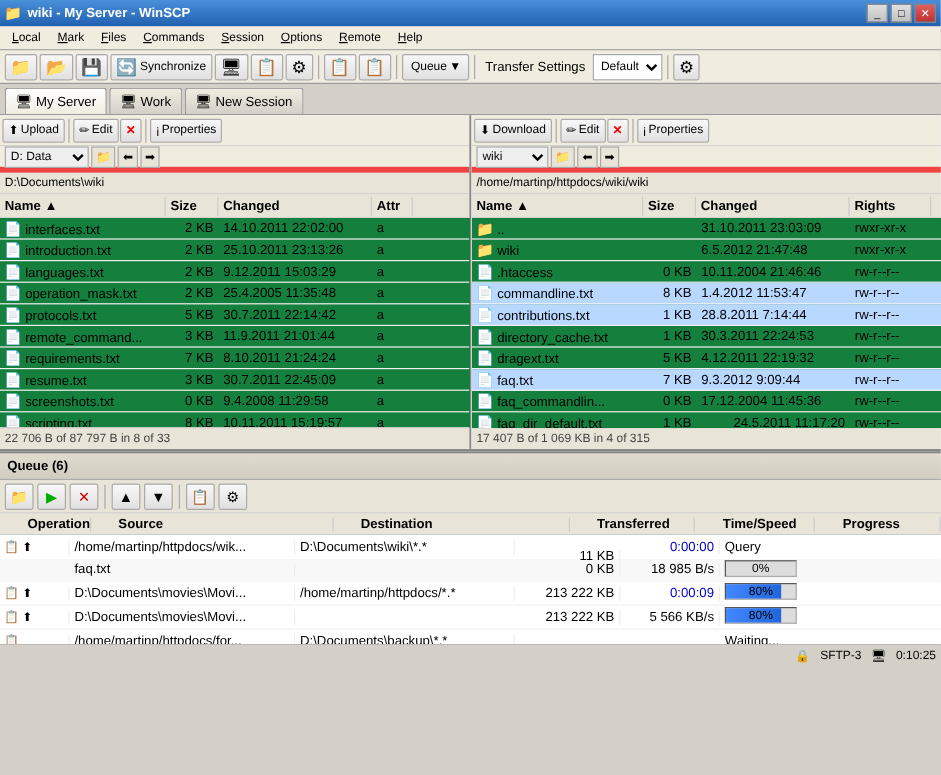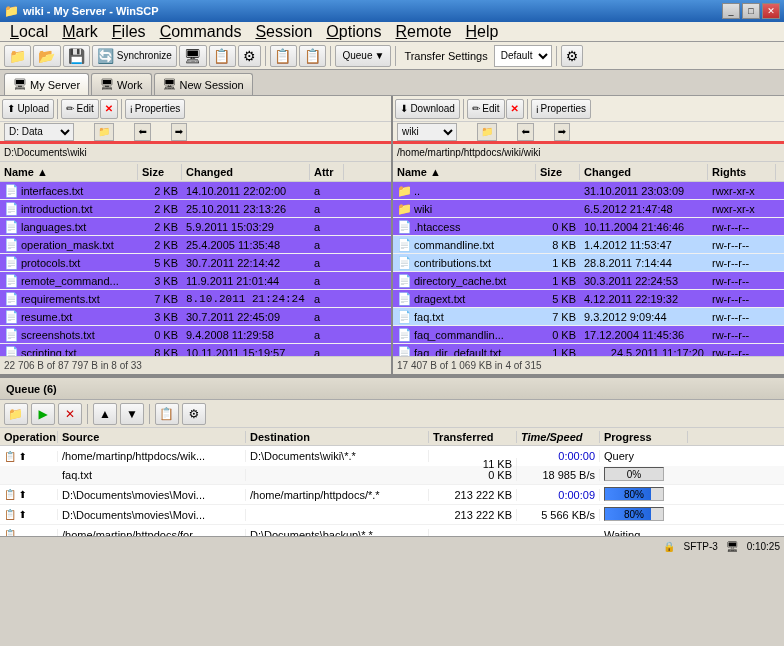--- a/index.html
+++ b/index.html
@@ -37,21 +37,21 @@
       border-bottom: 1px solid #999;
       height: 20px;
       display: flex;
       align-items: center;
       padding: 0 4px;
       gap: 2px;
     }
     .menu-item {
       padding: 2px 6px;
       cursor: pointer;
-      font-size: 16px;
+      font-size: 10px;
     }
     .menu-item span { text-decoration: underline; }
 
     
     #toolbar {
       background: #f0ece0;
       border-bottom: 1px solid #999;
       height: 28px;
       display: flex;
       align-items: center;
@@ -143,27 +143,27 @@
       height: 20px;
       padding: 0 4px;
       cursor: pointer;
       display: flex; align-items: center; gap: 2px;
       font-size: 10px;
     }
     .panel-btn.delete { color: red; font-weight: bold; }
 
     .panel-path {
       background: #f0ece0;
-      border-bottom: 3px solid #ef4444;
+      border-bottom: 5px solid #ef4444;
       height: 22px;
       display: flex;
       align-items: center;
       padding: 0 4px;
       font-size: 11px;
-      gap: 20px;
+      gap: 2px;
     }
 
     .panel-header {
       background: #e8e4d8;
       border-bottom: 1px solid #ccc;
       height: 20px;
       display: flex;
       align-items: center;
       font-weight: bold;
       font-size: 11px;
@@ -174,21 +174,21 @@
       cursor: pointer;
       user-select: none;
       white-space: nowrap;
       overflow: hidden;
     }
 
     .file-list {
       flex: 1;
       overflow-y: auto;
       overflow-x: hidden;
-      background: #8b5cf6;
+      background: #15803d;
     }
     .file-row {
       display: flex;
       align-items: center;
       height: 18px;
       border-bottom: 1px solid #f0f0f0;
       cursor: pointer;
       font-size: 11px;
     }
     .file-row.selected { background: #b8d8ff; }
@@ -249,21 +249,21 @@
 
     #queue-table-header {
       display: flex;
       background: #e8e4d8;
       border-bottom: 1px solid #ccc;
       height: 18px;
       align-items: center;
       font-weight: bold;
       font-size: 11px;
     }
-    .queue-col { padding: 0 4px; border-right: 1px solid #ccc; overflow: hidden; white-space: nowrap; }
+    .queue-col { padding: 0 4px; border-right: 1px solid #ccc; overflow: hidden; white-space: nowrap; margin-left: 19px; }
 
     
     #status-bar {
       background: #d4d0c8;
       border-top: 1px solid #999;
       height: 20px;
       display: flex;
       align-items: center;
       padding: 0 4px;
       justify-content: flex-end;
@@ -430,21 +430,21 @@
     </div>
         <div class="file-row">
       <div class="file-cell" style="width:138px;"><span class="file-icon">📄</span>introduction.txt</div>
       <div class="file-cell" style="width:44px; text-align:right;">2 KB</div>
       <div class="file-cell" style="width:128px;">25.10.2011 23:13:26</div>
       <div class="file-cell" style="width:34px;">a</div>
     </div>
         <div class="file-row">
       <div class="file-cell" style="width:138px;"><span class="file-icon">📄</span>languages.txt</div>
       <div class="file-cell" style="width:44px; text-align:right;">2 KB</div>
-      <div class="file-cell" style="width:128px;">5.9.2011 15:03:29</div>
+      <div class="file-cell" style="width:128px;">9.12.2011 15:03:29</div>
       <div class="file-cell" style="width:34px;">a</div>
     </div>
         <div class="file-row">
       <div class="file-cell" style="width:138px;"><span class="file-icon">📄</span>operation_mask.txt</div>
       <div class="file-cell" style="width:44px; text-align:right;">2 KB</div>
       <div class="file-cell" style="width:128px;">25.4.2005 11:35:48</div>
       <div class="file-cell" style="width:34px;">a</div>
     </div>
         <div class="file-row">
       <div class="file-cell" style="width:138px;"><span class="file-icon">📄</span>protocols.txt</div>
@@ -454,21 +454,21 @@
     </div>
         <div class="file-row">
       <div class="file-cell" style="width:138px;"><span class="file-icon">📄</span>remote_command...</div>
       <div class="file-cell" style="width:44px; text-align:right;">3 KB</div>
       <div class="file-cell" style="width:128px;">11.9.2011 21:01:44</div>
       <div class="file-cell" style="width:34px;">a</div>
     </div>
         <div class="file-row">
       <div class="file-cell" style="width:138px;"><span class="file-icon">📄</span>requirements.txt</div>
       <div class="file-cell" style="width:44px; text-align:right;">7 KB</div>
-      <div class="file-cell" style="width:128px;font-family:Liberation Mono, monospace;">8.10.2011 21:24:24</div>
+      <div class="file-cell" style="width:128px;">8.10.2011 21:24:24</div>
       <div class="file-cell" style="width:34px;">a</div>
     </div>
         <div class="file-row">
       <div class="file-cell" style="width:138px;"><span class="file-icon">📄</span>resume.txt</div>
       <div class="file-cell" style="width:44px; text-align:right;">3 KB</div>
       <div class="file-cell" style="width:128px;">30.7.2011 22:45:09</div>
       <div class="file-cell" style="width:34px;">a</div>
     </div>
         <div class="file-row">
       <div class="file-cell" style="width:138px;"><span class="file-icon">📄</span>screenshots.txt</div>
@@ -614,21 +614,21 @@
     <div class="tb-separator"></div>
     <button class="queue-ctrl-btn">📋</button>
     <button class="queue-ctrl-btn">⚙</button>
   </div>
 
   <div id="queue-table-header">
     <div class="queue-col" style="width:58px;">Operation</div>
     <div class="queue-col" style="width:188px;">Source</div>
     <div class="queue-col" style="width:183px;">Destination</div>
     <div class="queue-col" style="width:88px;">Transferred</div>
-    <div class="queue-col" style="width:83px;font-style:italic;">Time/Speed</div>
+    <div class="queue-col" style="width:83px;">Time/Speed</div>
     <div class="queue-col" style="width:88px;">Progress</div>
   </div>
 
   <div id="queue-rows" style="background:white; overflow-y:auto; flex:1;">
       <div style="background: white; border-bottom: 1px solid rgb(240, 240, 240);">
     <div style="display:flex; align-items:center; height:20px; font-size:11px;">
       <div style="width:58px; padding:0 4px; border-right:1px solid #eee; display:flex; align-items:center; gap:2px;">
         <span style="font-size:10px;">📋</span>
             <span style="font-size:10px;">⬆</span>
       </div>

